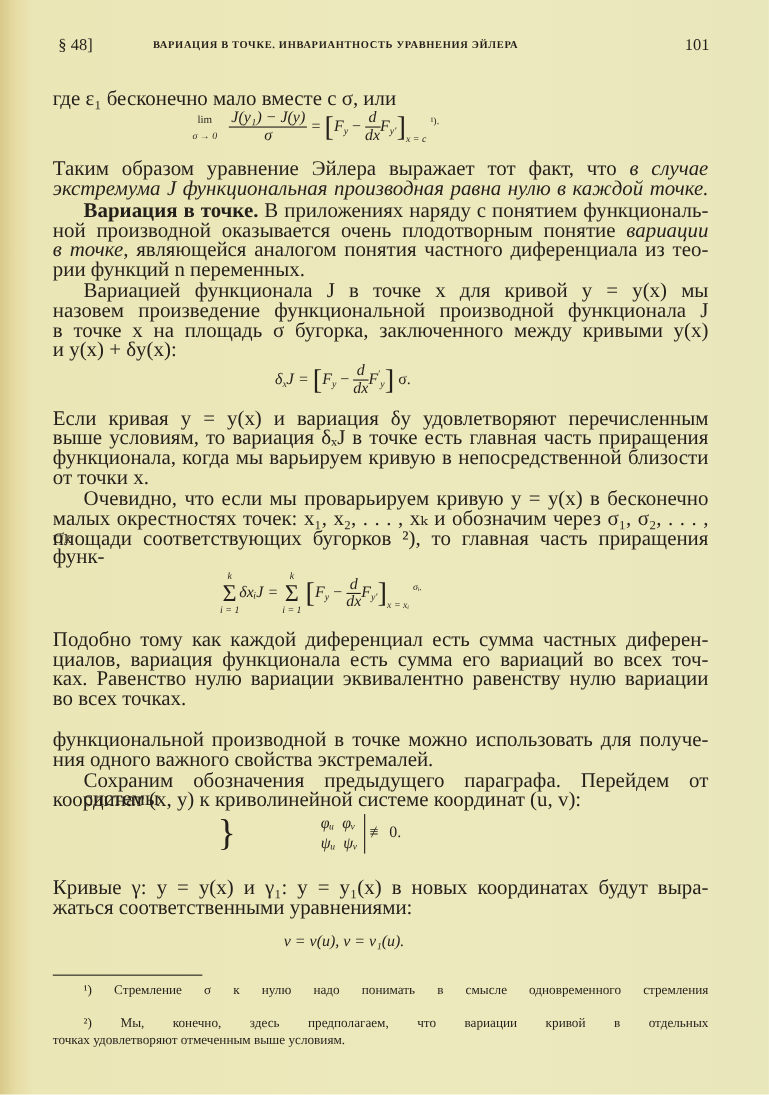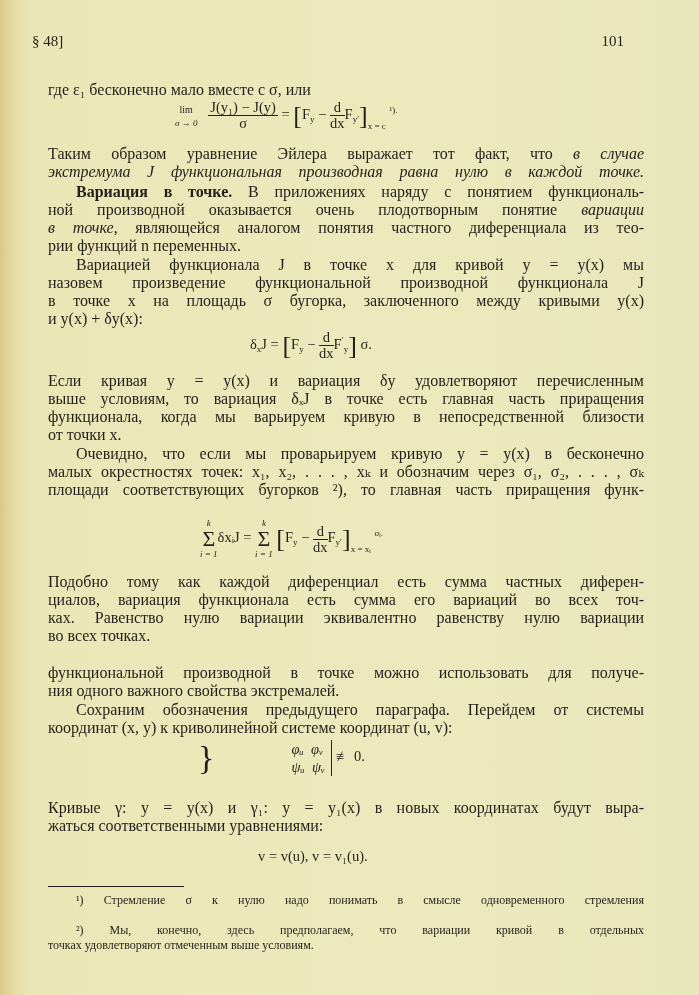--- a/index.html
+++ b/index.html
@@ -4,30 +4,30 @@
 <style>
   html, body { margin: 0; padding: 0; }
   body {
     width: 699px; height: 995px; overflow: hidden;
     background: linear-gradient(to right, #d9c98a 0px, #e6dca4 14px, #ebe6b6 30px, #ece9bd 60%, #e8e6bb 100%);
     font-family: "Liberation Serif", "DejaVu Serif", serif;
     color: #231f1a;
     position: relative;
   }
   .page { position: absolute; left: 0; top: 0; width: 699px; height: 995px; }
-  .hdr { position: absolute; top: 33px; left: 32px; width: 600px; height: 24px; font-size: 15px; }
+  .hdr { position: absolute; top: 33px; left: 53px; width: 600px; height: 24px; font-size: 15px; }
   .hdr .sec { position: absolute; left: 0; top: 0; }
   .hdr .run { position: absolute; left: 86px; top: 4px; font-size: 9.5px; letter-spacing: 0.6px; font-weight: bold; }
   .hdr .pg { position: absolute; right: 8px; top: 0; }
-  .ln { position: absolute; left: 48px; width: 596px; font-size: 16px; line-height: 17px; white-space: nowrap; }
+  .ln { position: absolute; left: 48px; width: 596px; font-size: 19px; line-height: 17px; white-space: nowrap; }
   .j { text-align-last: justify; text-align: justify; white-space: normal; }
   .ind { padding-left: 28px; box-sizing: border-box; }
   .it { font-style: italic; }
   .b { font-weight: bold; }
-  .m { }
+  .m { font-style: italic; }
   .eq { position: absolute; font-size: 14.5px; white-space: nowrap; }
   .frac { display: inline-block; vertical-align: middle; text-align: center; }
   .frac > span { display: block; line-height: 15px; }
   .frac .num { border-bottom: 1px solid #231f1a; padding: 0 2px; }
   .brk { font-size: 26px; line-height: 20px; vertical-align: middle; font-weight: 300; }
   .sub { font-size: 9px; vertical-align: -3px; }
   .sup { font-size: 9px; vertical-align: 6px; }
   .sum { display: inline-block; text-align: center; vertical-align: middle; line-height: 11px; }
   .sum .big { font-size: 22px; line-height: 20px; display: block; }
   .sum .lim { font-size: 9px; display: block; font-style: italic; }
@@ -36,20 +36,21 @@
   .brace { font-size: 34px; line-height: 34px; vertical-align: middle; font-weight: 200; }
   .det { display: inline-block; border-right: 1.5px solid #231f1a; padding: 0 6px 0 0; vertical-align: middle; line-height: 18px; font-style: italic; }
 </style>
 </head>
 <body>
 
 <div class="page">
 
   <div class="hdr">
     <span class="sec">§ 48]</span>
+    <span class="run">ВАРИАЦИЯ В ТОЧКЕ. ИНВАРИАНТНОСТЬ УРАВНЕНИЯ ЭЙЛЕРА</span>
     <span class="pg">101</span>
   </div>
 
   <div class="ln" style="top:81px">где ε₁ бесконечно мало вместе с σ, или</div>
 
   <div class="eq" style="top:100px; left:175px">
     <span class="sum">
       <span style="font-size:10px;display:block;line-height:16px">lim</span>
       <span class="lim">σ → 0</span>
     </span>

